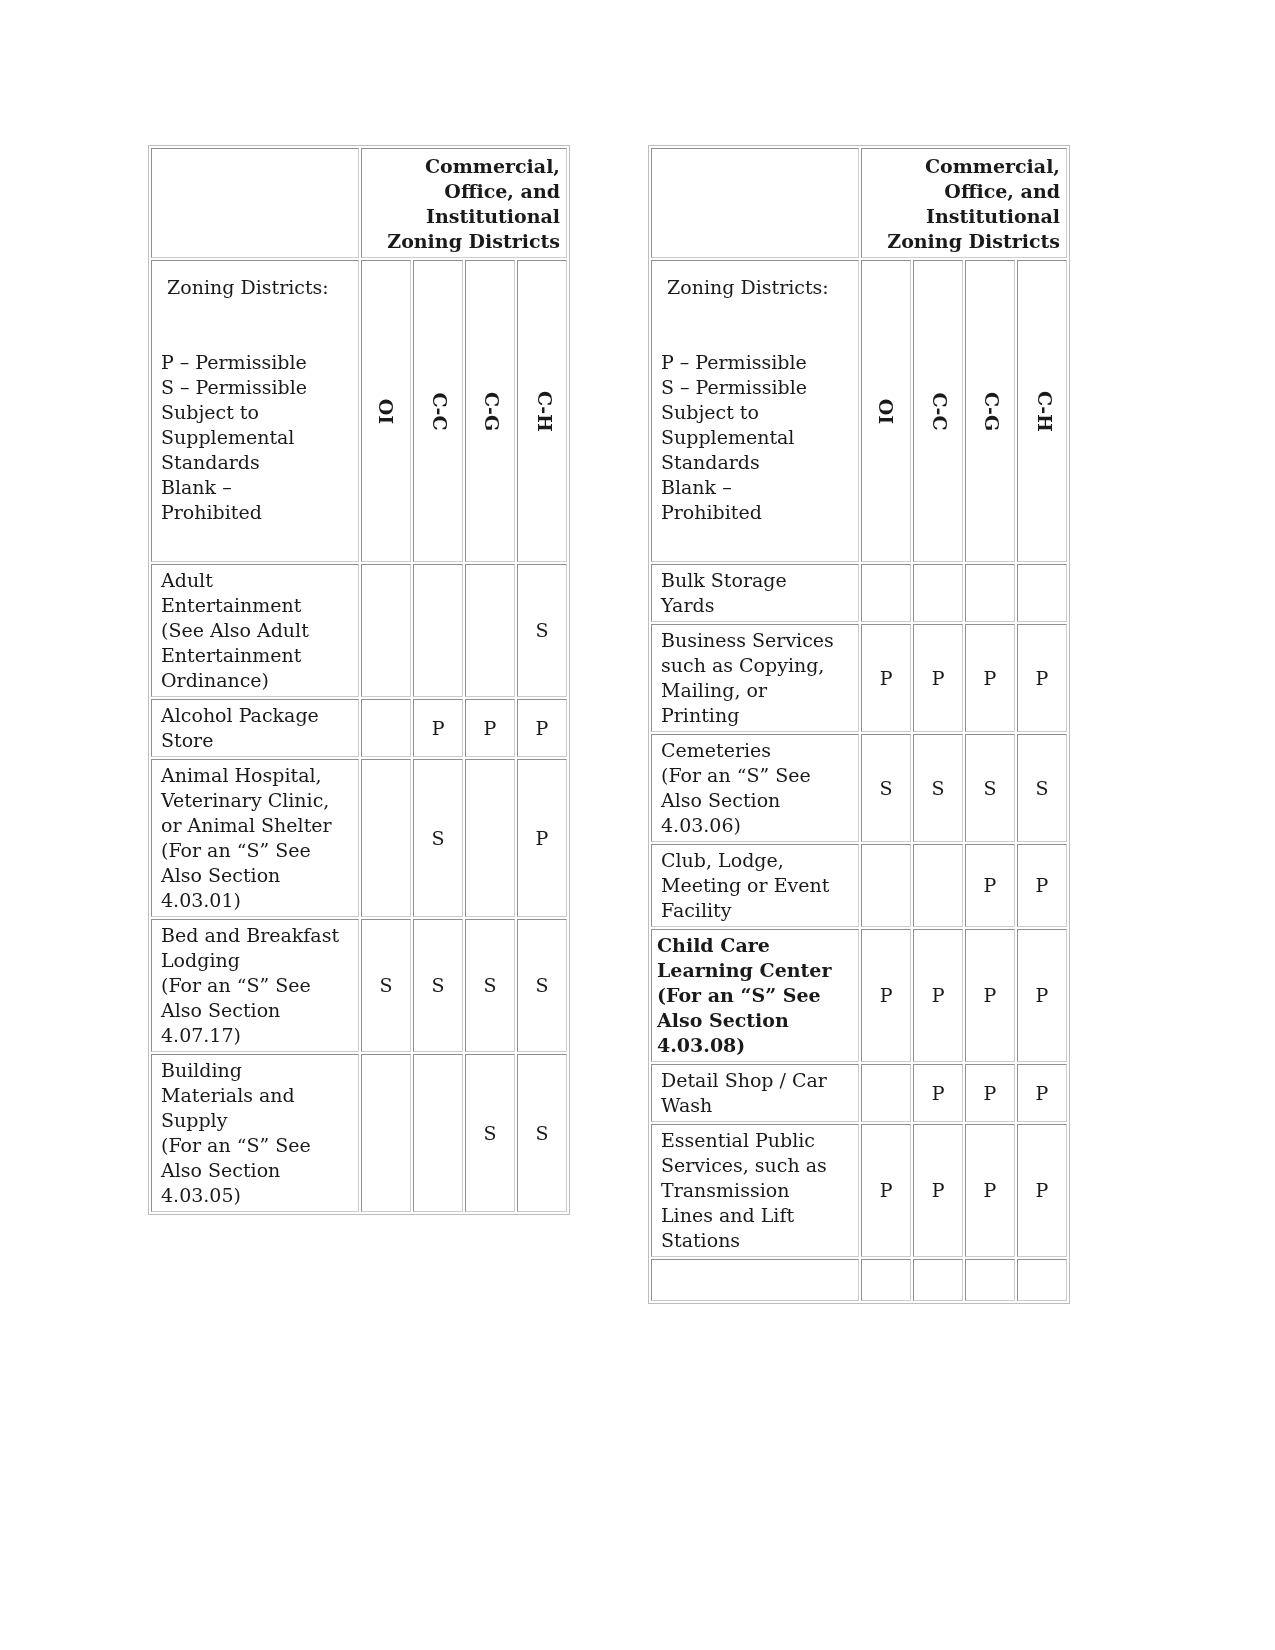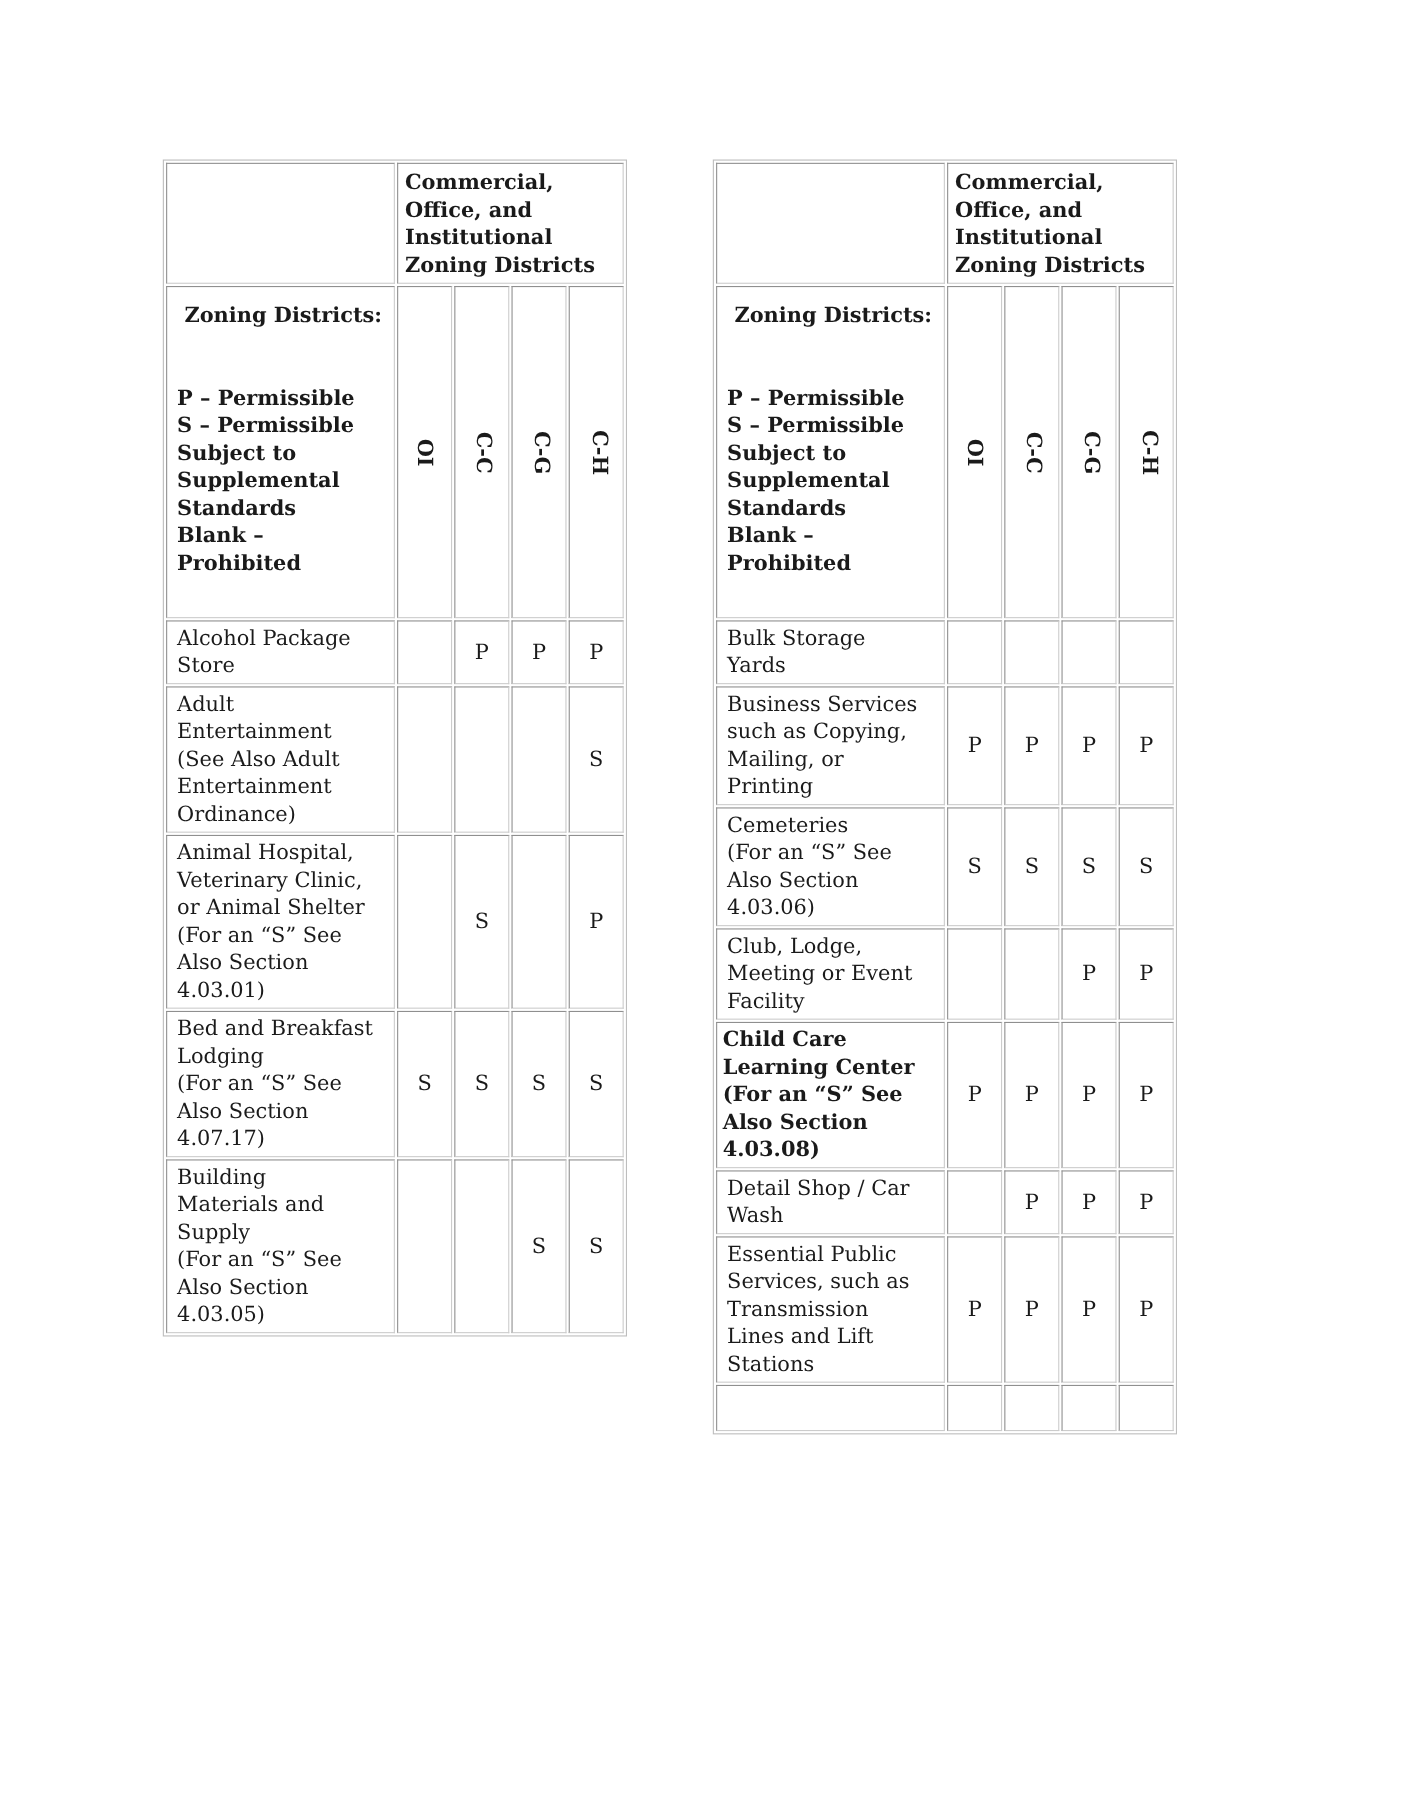--- a/index.html
+++ b/index.html
@@ -38,27 +38,27 @@
     background: #ffffff;
     font-size: 19px;
     line-height: 25px;
     vertical-align: top;
     padding: 3px 6px;
     overflow: hidden;
   }
   td.corner-cell { }
   td.group-title {
     font-weight: bold;
-    text-align: left;
+    text-align: right;
     white-space: pre-line;
     vertical-align: top;
     padding-top: 5px;
   }
   td.legend-cell {
-    font-weight: bold;
+    font-weight: normal;
     white-space: pre-line;
     height: 283px;
     padding-left: 9px;
     padding-top: 14px;
   }
   td.code-cell {
     text-align: center;
     vertical-align: middle;
   }
   .rot {
@@ -111,37 +111,37 @@
 Standards
 Blank –
 Prohibited</td>
         <td class="code-cell"><span class="rot">OI</span></td>
         <td class="code-cell"><span class="rot">C-C</span></td>
         <td class="code-cell"><span class="rot">C-G</span></td>
         <td class="code-cell"><span class="rot">C-H</span></td>
       </tr>
 
       <tr>
-        <td class="use-label">Alcohol Package
-Store</td>
-        <td class="perm-cell"></td>
-        <td class="perm-cell">P</td>
-        <td class="perm-cell">P</td>
-        <td class="perm-cell">P</td>
-      </tr>
-      <tr>
         <td class="use-label">Adult
 Entertainment
 (See Also Adult
 Entertainment
 Ordinance)</td>
         <td class="perm-cell"></td>
         <td class="perm-cell"></td>
         <td class="perm-cell"></td>
         <td class="perm-cell">S</td>
+      </tr>
+      <tr>
+        <td class="use-label">Alcohol Package
+Store</td>
+        <td class="perm-cell"></td>
+        <td class="perm-cell">P</td>
+        <td class="perm-cell">P</td>
+        <td class="perm-cell">P</td>
       </tr>
       <tr>
         <td class="use-label">Animal Hospital,
 Veterinary Clinic,
 or Animal Shelter
 (For an “S” See
 Also Section
 4.03.01)</td>
         <td class="perm-cell"></td>
         <td class="perm-cell">S</td>

